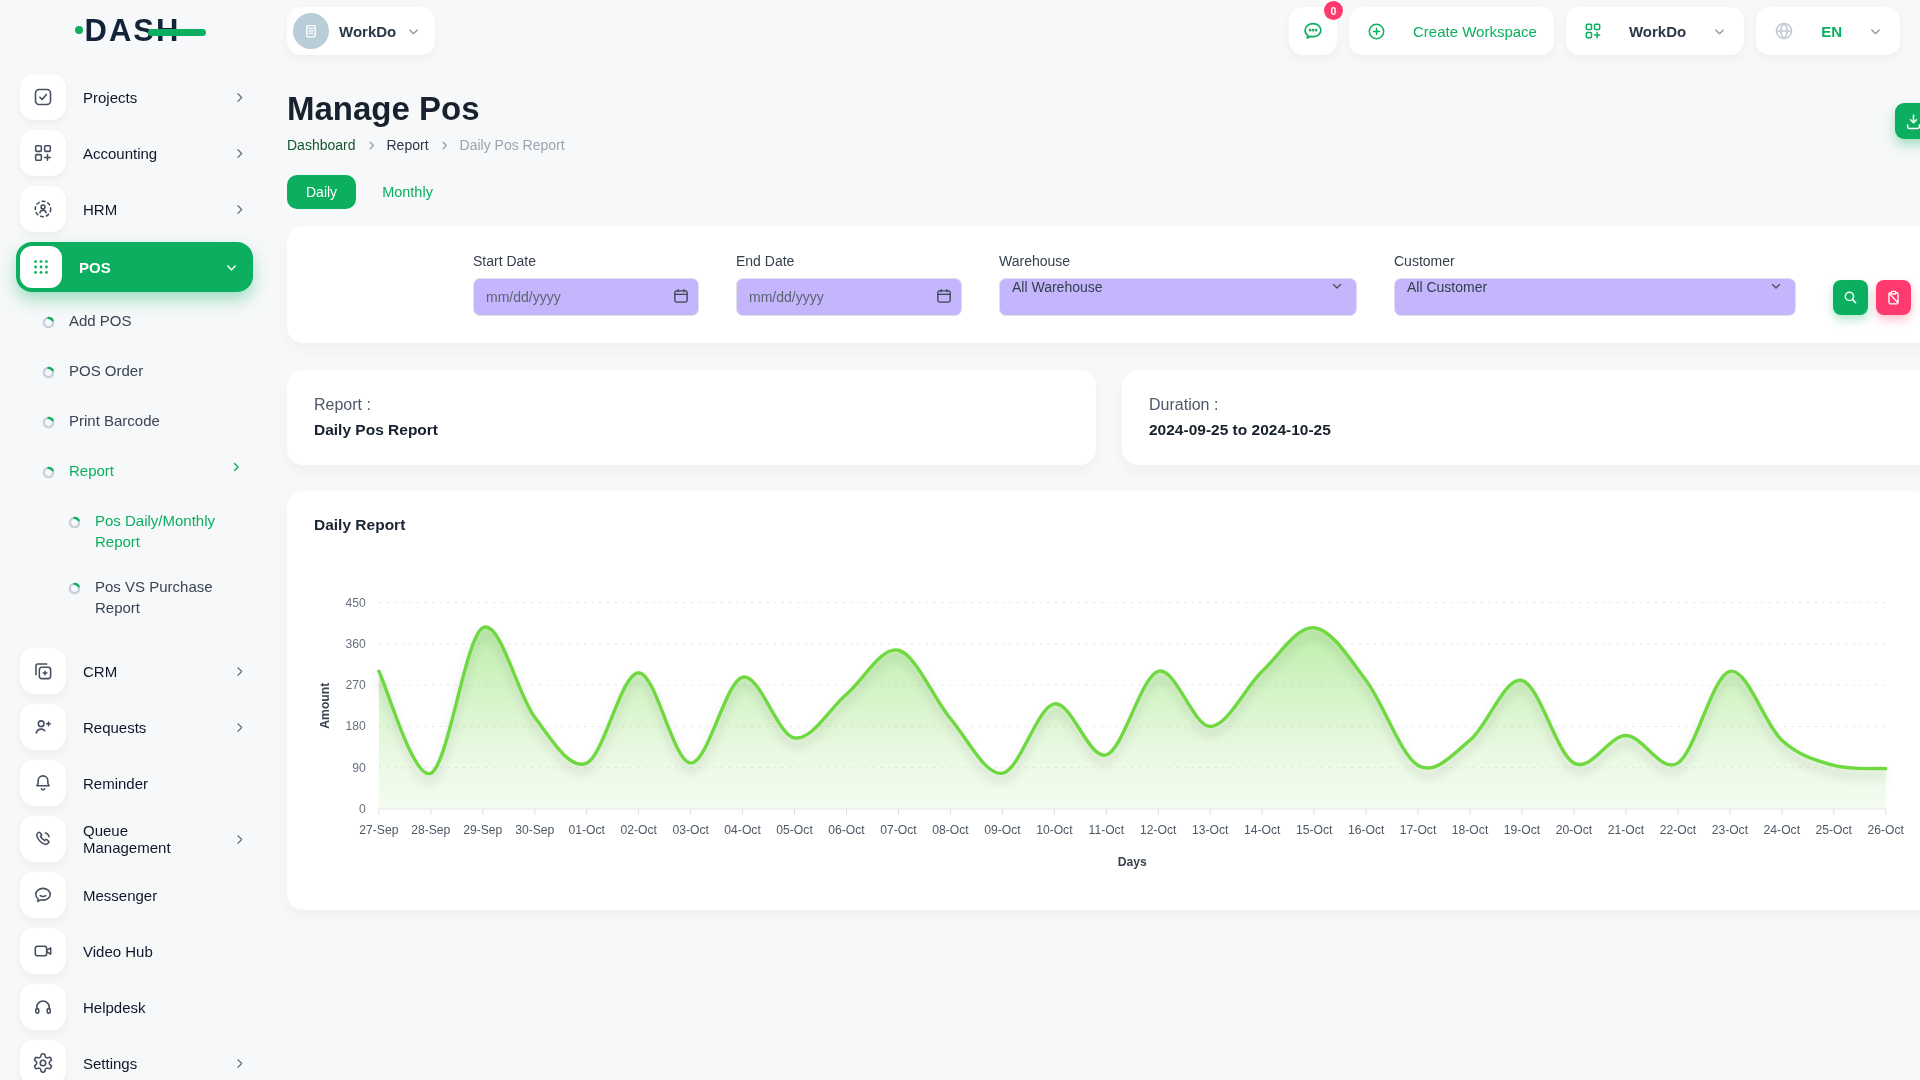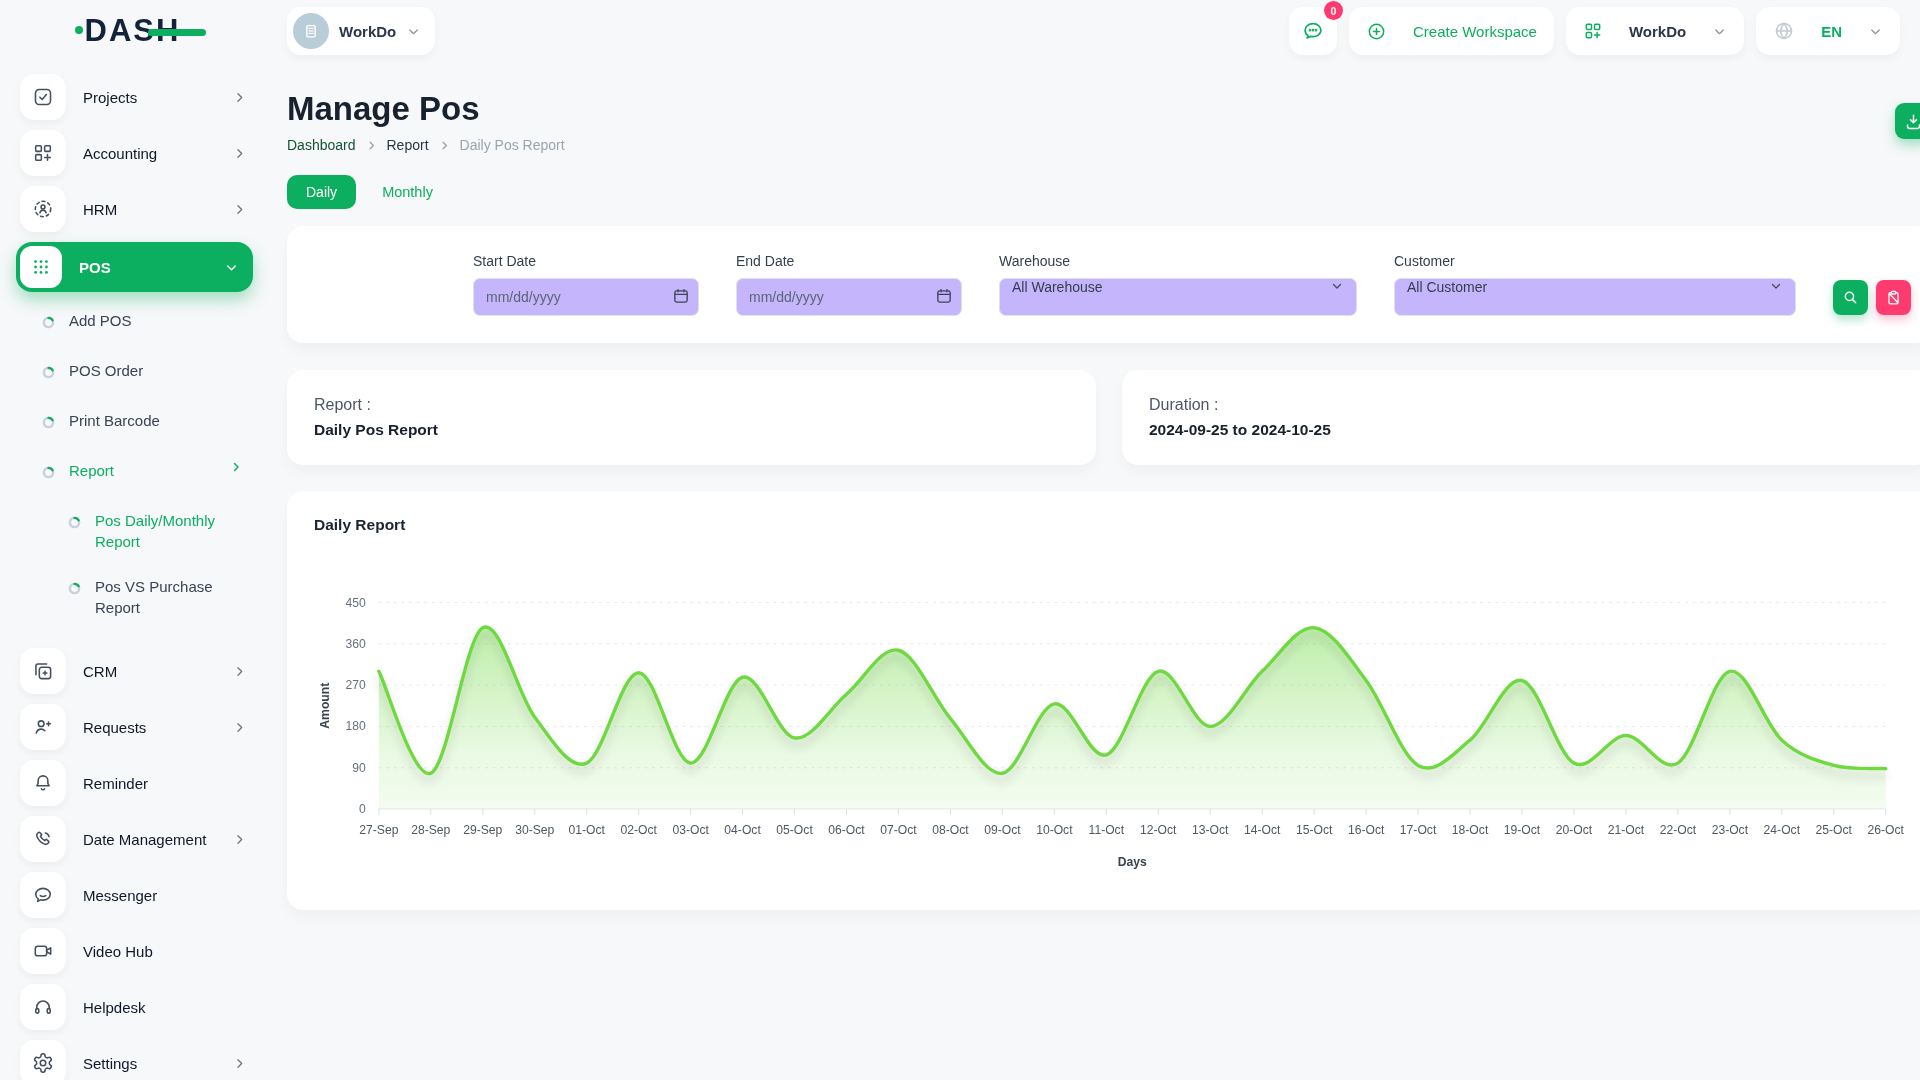--- a/index.html
+++ b/index.html
@@ -367,21 +367,21 @@
       <span class="nav-label">Reminder</span>
     </div>
 
     <div class="nav-item">
       <span class="nav-icon">
         <svg width="22" height="22" viewBox="0 0 24 24" fill="none" stroke="currentColor" stroke-width="1.7" stroke-linecap="round" stroke-linejoin="round">
             <path d="M7 4.9c.4-.4 1-.4 1.4 0l1.8 1.8c.4.4.4 1 0 1.4l-1 1a11.6 11.6 0 0 0 4.7 4.7l1-1c.4-.4 1-.4 1.4 0l1.8 1.8c.4.4.4 1 0 1.4l-.9.9c-.9.9-2.2 1.2-3.4.7a15.6 15.6 0 0 1-8.4-8.4c-.5-1.2-.2-2.5.7-3.4z"></path>
             <path d="M14.6 5.4a5.4 5.4 0 0 1 4 4"></path>
           </svg>
       </span>
-      <span class="nav-label">Date Management</span>
+      <span class="nav-label">Queue Management</span>
       <span class="nav-chevron">
         <svg width="15" height="15" viewBox="0 0 24 24" fill="none" stroke="currentColor" stroke-width="2" stroke-linecap="round" stroke-linejoin="round">
             <path d="M9.5 6l6 6-6 6"></path>
           </svg>
       </span>
     </div>
 
     <div class="nav-item">
       <span class="nav-icon">
         <svg width="22" height="22" viewBox="0 0 24 24" fill="none" stroke="currentColor" stroke-width="1.7" stroke-linecap="round" stroke-linejoin="round">

